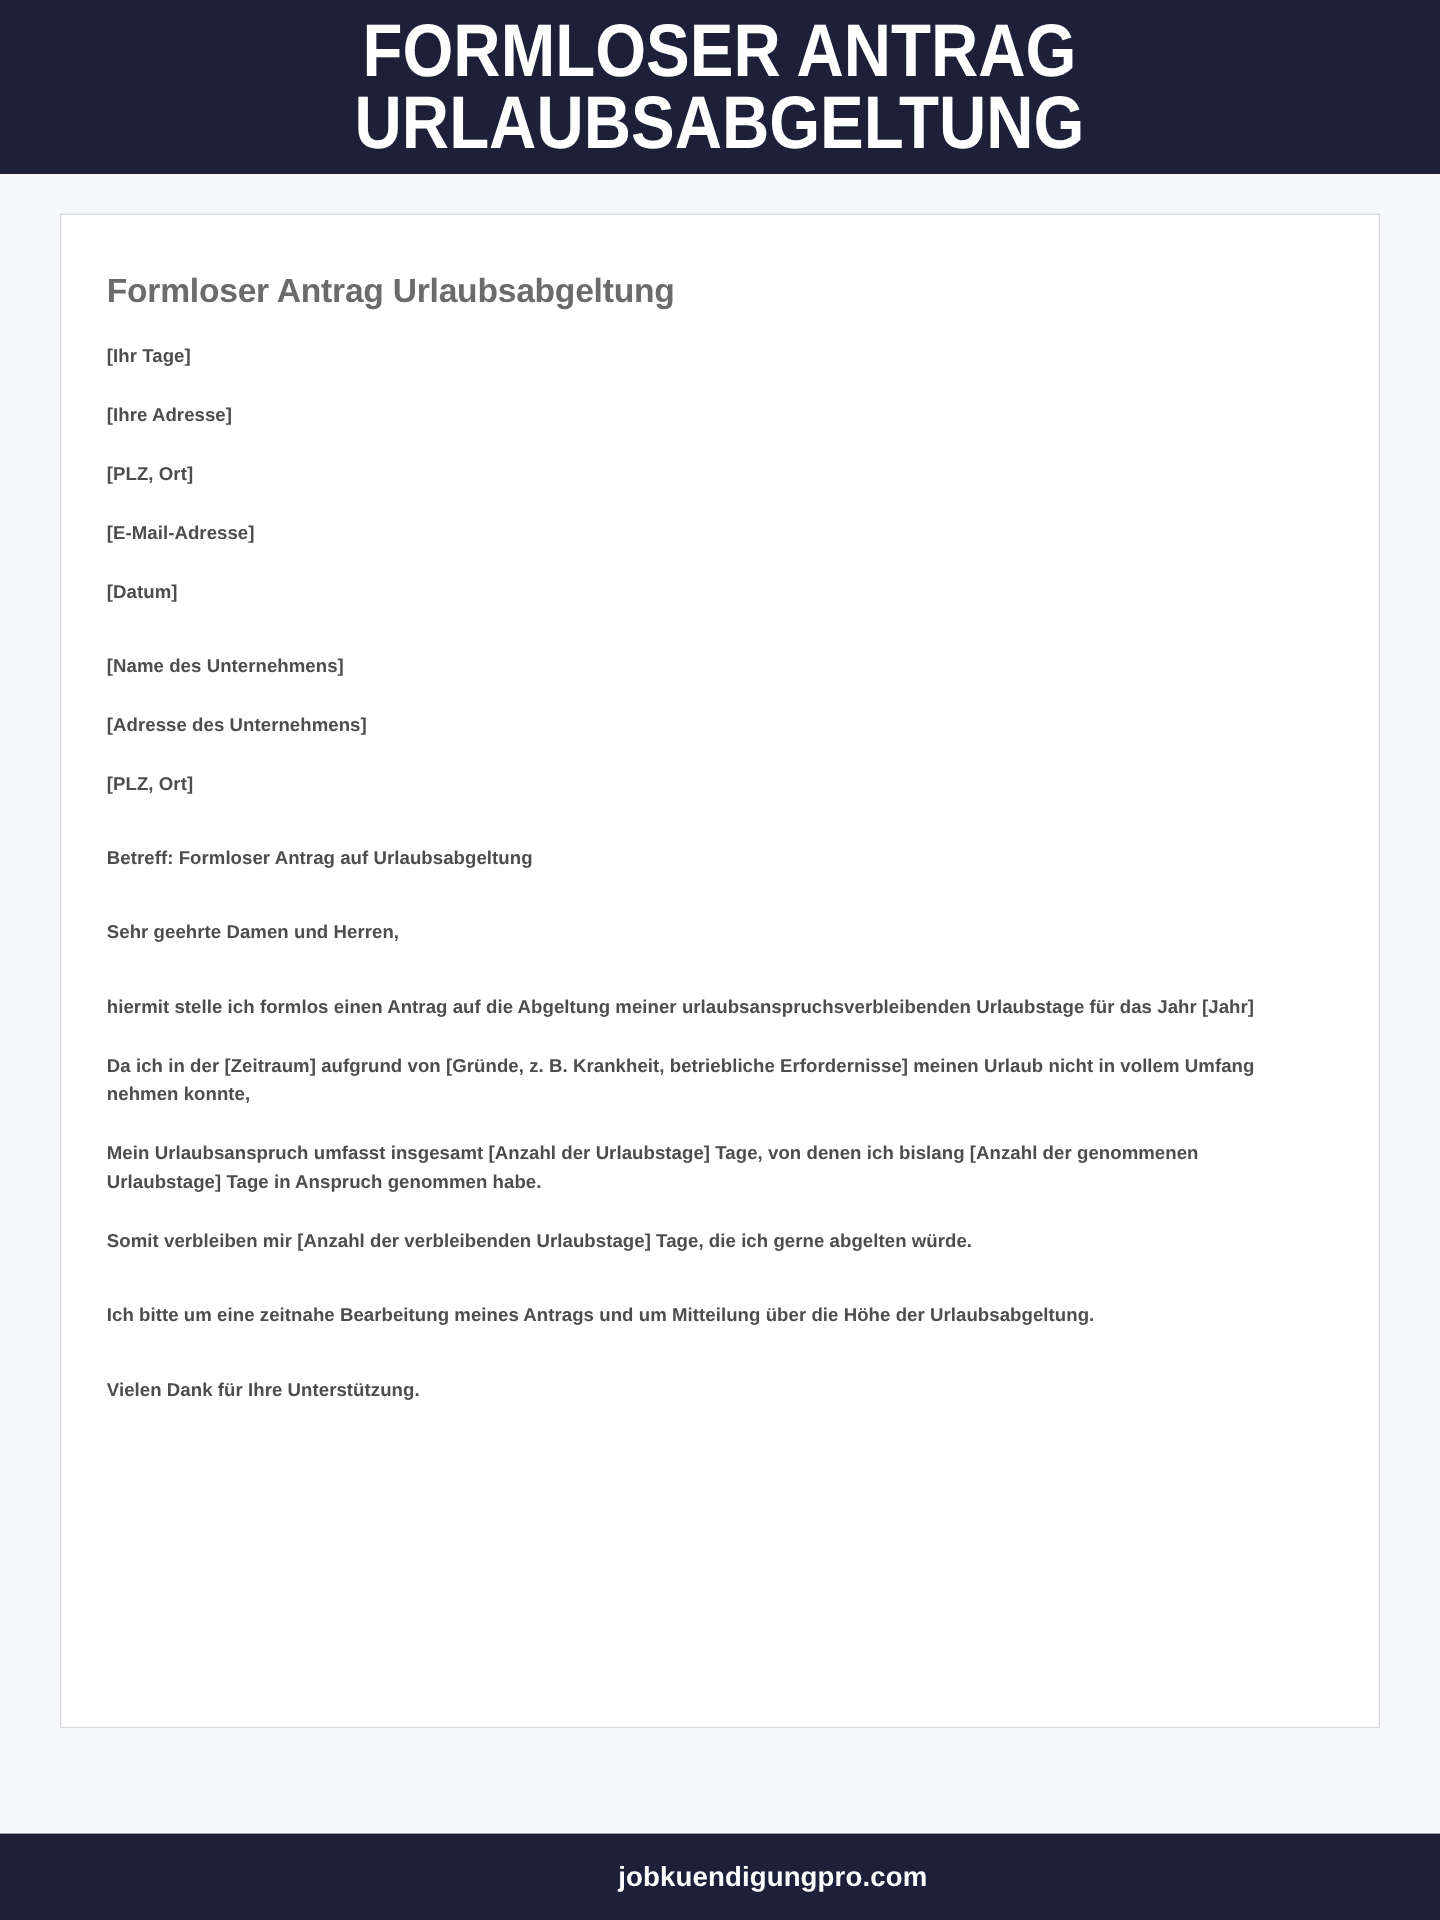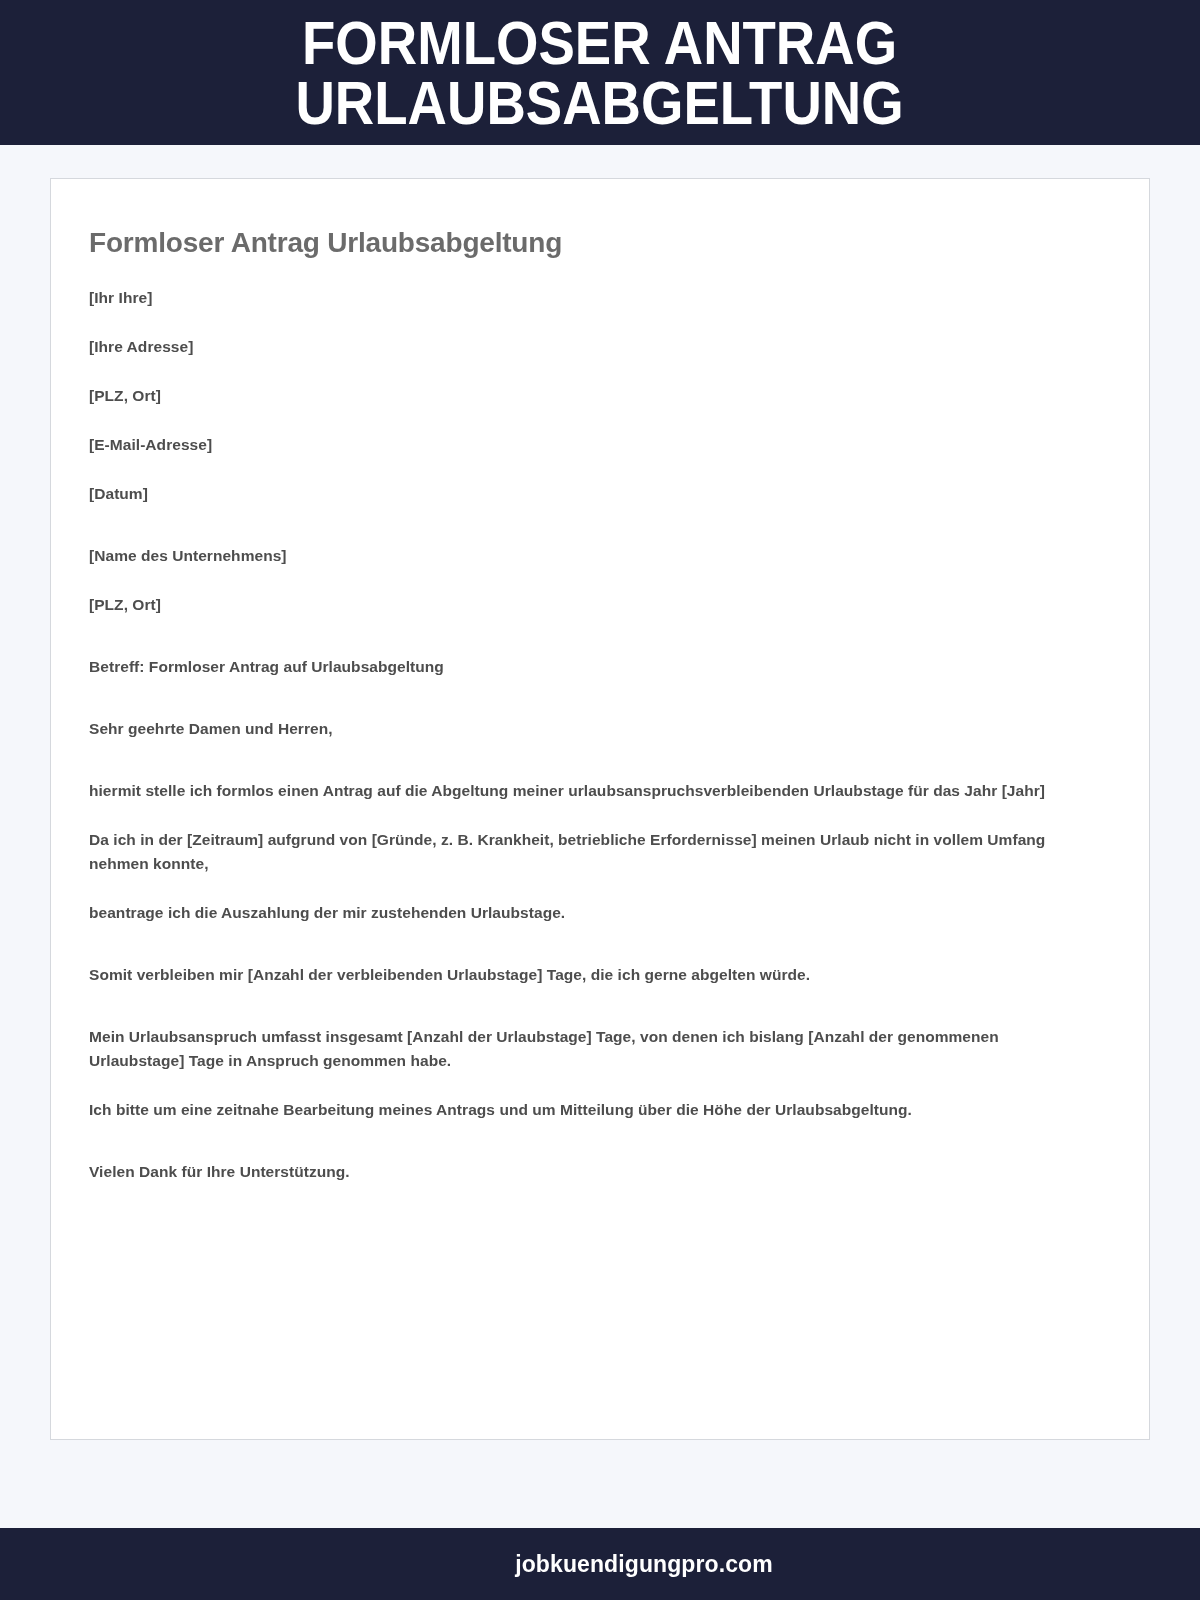--- a/index.html
+++ b/index.html
@@ -125,38 +125,38 @@
 URLAUBSABGELTUNG</h1>
   </div>
 
   <div class="content-area">
     <div class="doc-card">
 
       <h2 class="doc-title">Formloser Antrag Urlaubsabgeltung</h2>
 
       <div class="doc-body">
 
-        <p class="para gap-small">[Ihr Ihre]</p>
+        <p class="para gap-small">[Ihr Tage]</p>
         <p class="para gap-small">[Ihre Adresse]</p>
         <p class="para gap-small">[PLZ, Ort]</p>
         <p class="para gap-small">[E-Mail-Adresse]</p>
         <p class="para gap-large">[Datum]</p>
 
         <p class="para gap-small">[Name des Unternehmens]</p>
+        <p class="para gap-small">[Adresse des Unternehmens]</p>
         <p class="para gap-large">[PLZ, Ort]</p>
 
         <p class="para gap-large">Betreff: Formloser Antrag auf Urlaubsabgeltung</p>
 
         <p class="para gap-large">Sehr geehrte Damen und Herren,</p>
 
         <p class="para gap-small">hiermit stelle ich formlos einen Antrag auf die Abgeltung meiner urlaubsanspruchsverbleibenden Urlaubstage für das Jahr [Jahr]</p>
         <p class="para gap-small">Da ich in der [Zeitraum] aufgrund von [Gründe, z. B. Krankheit, betriebliche Erfordernisse] meinen Urlaub nicht in vollem Umfang nehmen konnte,</p>
-        <p class="para gap-large">beantrage ich die Auszahlung der mir zustehenden Urlaubstage.</p>
+        <p class="para gap-small">Mein Urlaubsanspruch umfasst insgesamt [Anzahl der Urlaubstage] Tage, von denen ich bislang [Anzahl der genommenen Urlaubstage] Tage in Anspruch genommen habe.</p>
         <p class="para gap-large">Somit verbleiben mir [Anzahl der verbleibenden Urlaubstage] Tage, die ich gerne abgelten würde.</p>
-        <p class="para gap-small">Mein Urlaubsanspruch umfasst insgesamt [Anzahl der Urlaubstage] Tage, von denen ich bislang [Anzahl der genommenen Urlaubstage] Tage in Anspruch genommen habe.</p>
         <p class="para gap-large">Ich bitte um eine zeitnahe Bearbeitung meines Antrags und um Mitteilung über die Höhe der Urlaubsabgeltung.</p>
         <p class="para gap-small">Vielen Dank für Ihre Unterstützung.</p>
 
       </div>
     </div>
   </div>
 
   <div class="footer-band">
     <span class="footer-text">jobkuendigungpro.com</span>
   </div>

